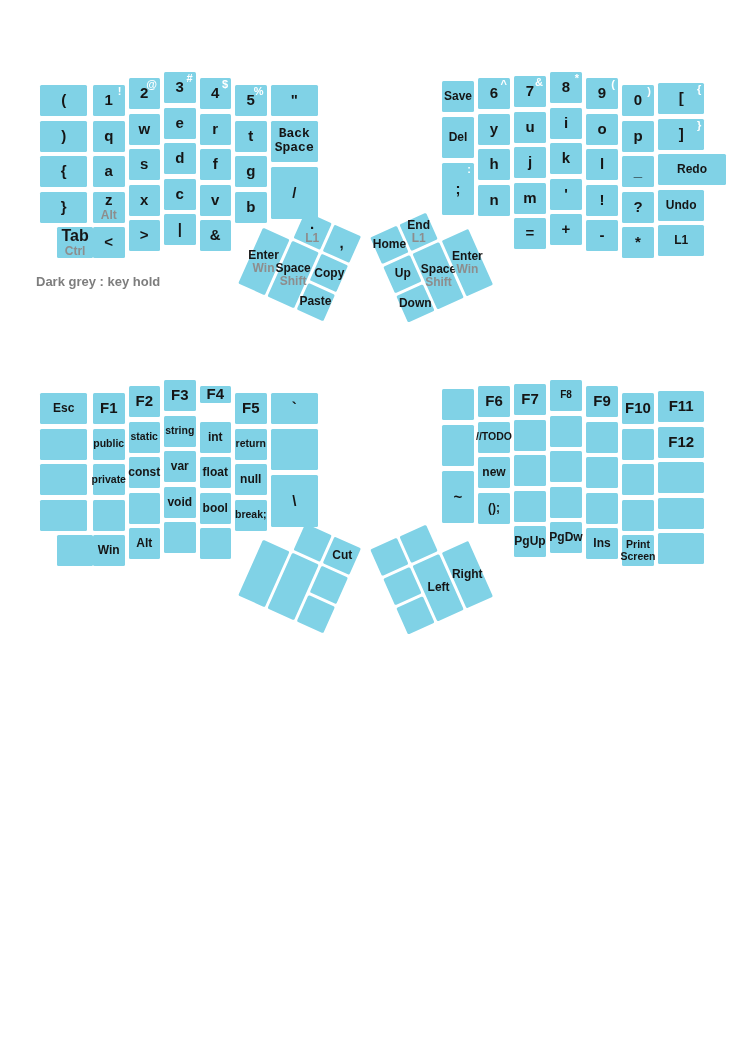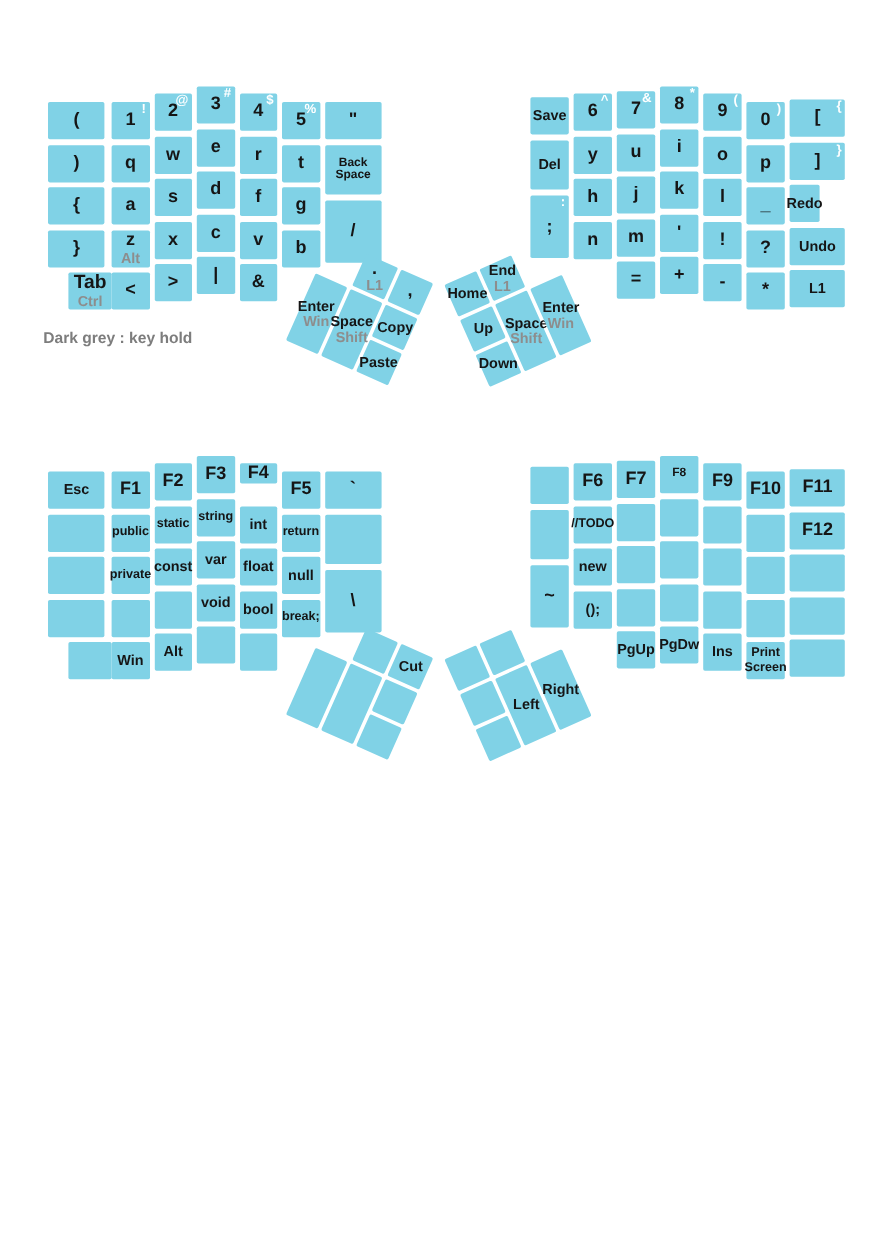--- a/index.html
+++ b/index.html
@@ -177,21 +177,21 @@
           <span class="tap" style="font-size: 15px;">b</span>
         </div>
       </div>
       <div class="key" style="left: 270.5px; top: 85px; width: 47.475px; height: 31px;">
         <div class="lbl">
           <span class="tap" style="font-size: 15px;">"</span>
         </div>
       </div>
       <div class="key" style="left: 270.5px; top: 120.5px; width: 47.475px; height: 41.65px;">
         <div class="lbl">
-          <span class="tap" style="font-size: 10px;">Back Space</span>
+          <span class="tap" style="font-size: 13px; font-family: Liberation Mono, monospace;">Back Space</span>
         </div>
       </div>
       <div class="key" style="left: 270.5px; top: 166.65px; width: 47.475px; height: 52.3px;">
         <div class="lbl">
           <span class="tap" style="font-size: 15px;">/</span>
         </div>
       </div>
       <div class="key" style="left: 442px; top: 81px; width: 32px; height: 31px;">
         <div class="lbl">
           <span class="tap" style="font-size: 12px;">Save</span>
@@ -338,21 +338,21 @@
         <div class="lbl">
           <span class="tap" style="font-size: 15px;">[</span>
         </div>
       </div>
       <div class="key" style="left: 658px; top: 118.5px; width: 46.4px; height: 31px;">
         <span class="shift">}</span>
         <div class="lbl">
           <span class="tap" style="font-size: 15px;">]</span>
         </div>
       </div>
-      <div class="key" style="left: 658px; top: 154px; width: 25px; height: 31px;">
+      <div class="key" style="left: 658px; top: 154px; width: 68px; height: 31px;">
         <div class="lbl">
           <span class="tap" style="font-size: 12px;">Redo</span>
         </div>
       </div>
       <div class="key" style="left: 658px; top: 189.5px; width: 46.4px; height: 31px;">
         <div class="lbl">
           <span class="tap" style="font-size: 12px;">Undo</span>
         </div>
       </div>
       <div class="key" style="left: 658px; top: 225px; width: 46.4px; height: 31px;">

